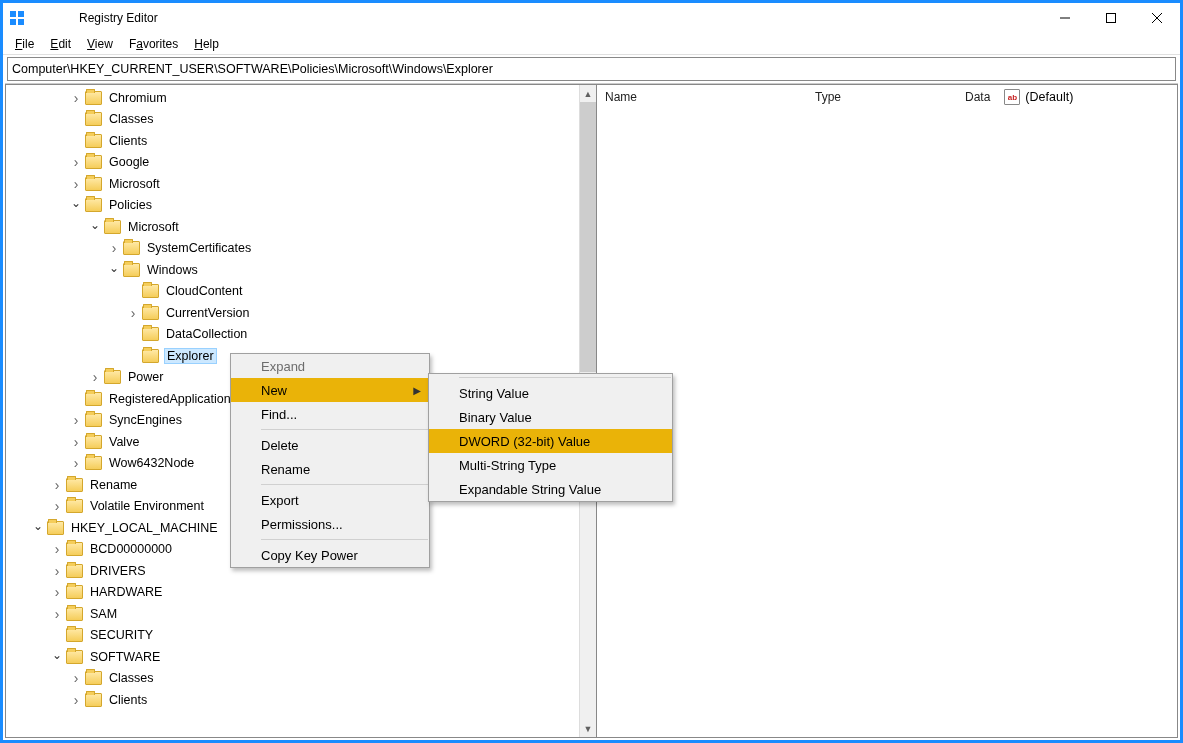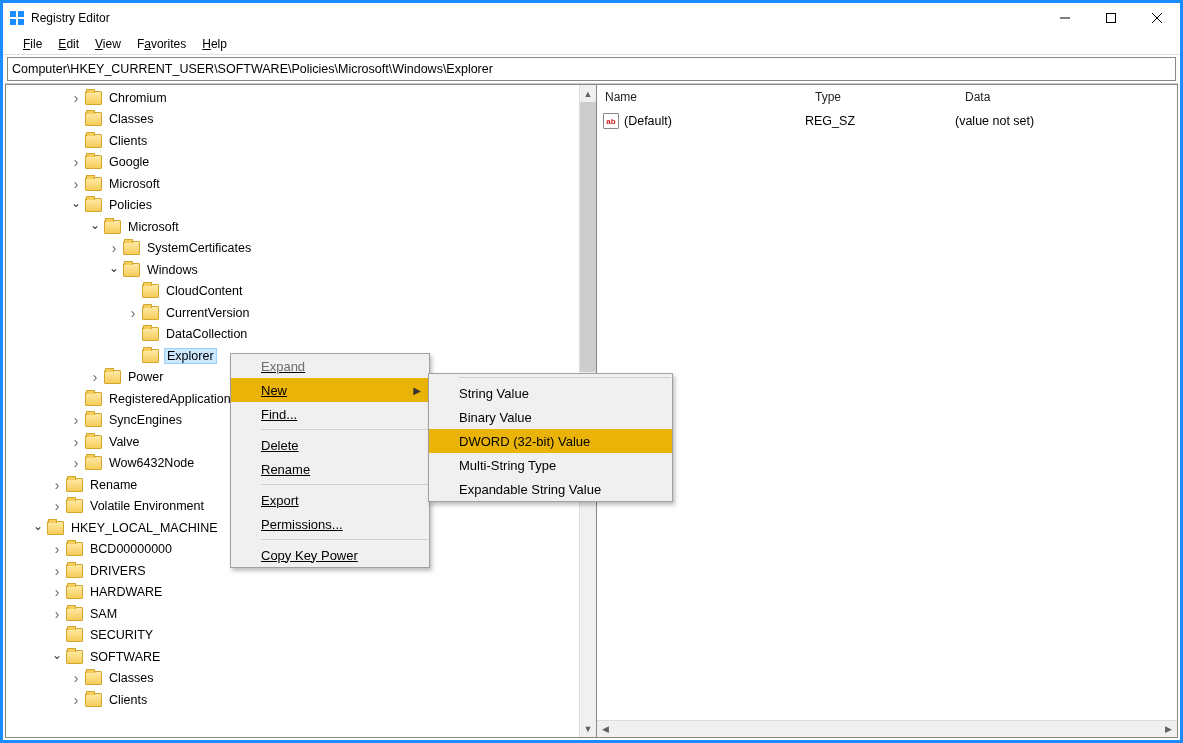--- a/index.html
+++ b/index.html
@@ -1,26 +1,26 @@
 <!DOCTYPE html>
 <html><head>
 <meta charset="utf-8">
 <style>
 * { box-sizing: border-box; margin: 0; padding: 0; }
 body { font-family: "Segoe UI", Tahoma, sans-serif; font-size: 12px; background: #fff; overflow: hidden; width: 1183px; height: 743px; }
 
 .window { width: 1183px; height: 743px; border: 3px solid #1a8cff; display: flex; flex-direction: column; background: #fff; }
 
-.titlebar { height: 30px; display: flex; align-items: center; background: #fff; padding-left: 6px; }
+.titlebar { height: 30px; display: flex; align-items: center; background: #fff; padding-left: 6px; gap: 48px; }
 .titlebar .appicon { width: 16px; height: 16px; margin-right: 6px; display: inline-flex; }
 .titlebar .title { font-size: 12px; color: #000; flex: 1; }
 .winbtns { display: flex; height: 100%; }
 .winbtn { width: 46px; display: flex; align-items: center; justify-content: center; color: #000; font-size: 13px; }
 
-.menubar { height: 22px; display: flex; align-items: center; padding: 0 12px; border-bottom: 1px solid #e0e0e0; font-size: 12px; }
+.menubar { height: 22px; display: flex; align-items: center; padding: 0 4px; border-bottom: 1px solid #e0e0e0; font-size: 12px; }
 .menubar .mitem { padding: 2px 8px; }
 .menubar .mitem .ul { text-decoration: underline; }
 
 .addressbar { height: 24px; border: 1px solid #888; margin: 2px 4px; padding: 1px 4px; display: flex; align-items: center; font-size: 12.5px; background: #fff; }
 
 .splitter-area { flex: 1; display: flex; min-height: 0; border-top: 1px solid #ccc; margin: 0 2px 2px 2px; }
 
 .tree { width: 591px; border: 1px solid #888; border-right: none; position: relative; display: flex; }
 .tree-inner { flex: 1; overflow: hidden; padding-top: 2px; }
 .tree-scroll { width: 17px; background: #f0f0f0; border-left: 1px solid #ddd; position: relative; }
@@ -28,21 +28,21 @@
 .tree-scroll .thumb { position: absolute; top: 17px; height: 270px; left: 0; right: 0; background: #cdcdcd; }
 
 .treerow { display: flex; align-items: center; height: 21.5px; white-space: nowrap; cursor: default; }
 .chev { width: 14px; color: #666; font-size: 10px; margin-right: 2px; display: inline-block; text-align: center; }
 .chev.open { color: #333; }
 .folder { width: 17px; height: 14px; margin-right: 5px; background: linear-gradient(#ffe9a6, #f5cd5a); border: 1px solid #d4a72c; border-radius: 1px; position: relative; }
 .folder::before { content: ""; position: absolute; top: -3px; left: 0; width: 7px; height: 3px; background: #f5cd5a; border: 1px solid #d4a72c; border-bottom: none; border-radius: 1px 1px 0 0; }
 .treerow .lbl { font-size: 12.5px; color: #000; padding: 0 2px; }
 .treerow.sel .lbl { background: #cce8ff; border: 1px solid #99d1ff; padding: 0 2px; }
 
-.right { flex: 1; border: 1px solid #888; display: flex; flex-direction: column; min-width: 0; }
+.right { flex: 1; border: 1px solid #888; display: flex; flex-direction: row; min-width: 0; }
 .listhdr { height: 24px; display: flex; align-items: center; font-size: 12px; color: #222; }
 .listhdr .col { padding: 3px 8px; }
 .listhdr .c1 { width: 210px; }
 .listhdr .c2 { width: 150px; }
 .listhdr .c3 { flex: 1; }
 .listbody { flex: 1; padding: 2px 6px; }
 .valrow { display: flex; align-items: center; height: 20px; font-size: 12.5px; }
 .valicon { width: 16px; height: 16px; border: 1px solid #888; background: #fff; margin-right: 5px; display: flex; align-items: center; justify-content: center; font-size: 8px; color: #c62222; font-weight: bold; border-radius: 1px; }
 .valrow .c1 { width: 202px; display: flex; align-items: center; }
 .valrow .c2 { width: 150px; }
@@ -50,21 +50,21 @@
 .hscroll { height: 17px; background: #f0f0f0; border-top: 1px solid #ddd; display: flex; align-items: center; }
 .hscroll .arrow { width: 17px; display: flex; align-items: center; justify-content: center; color: #606060; font-size: 9px; }
 .hscroll .track { flex: 1; }
 
 .ctx { position: absolute; background: #f0f0f0; border: 1px solid #a0a0a0; box-shadow: 2px 3px 4px rgba(0,0,0,0.25); font-size: 13px; }
 .ctx .row { height: 24px; display: flex; align-items: center; padding: 0 30px 0 30px; white-space: nowrap; position: relative; }
 .ctx .row.disabled { color: #6d6d6d; }
 .ctx .row.hl { background: #eab308; }
 .ctx .sep { height: 1px; background: #d0d0d0; margin: 3px 1px 3px 30px; }
 .ctx .arrow-r { position: absolute; right: 8px; font-size: 10px; color: #333; }
-.ctx.main { left: 224px; top: 268px; width: 200px; text-decoration: underline; }
+.ctx.main { left: 224px; top: 268px; width: 200px; }
 .ctx.sub { left: 422px; top: 288px; width: 245px; }
 </style>
 </head>
 <body>
 
 <div class="window">
 
   <div class="titlebar">
     <span class="appicon">
       <svg viewBox="0 0 16 16">

